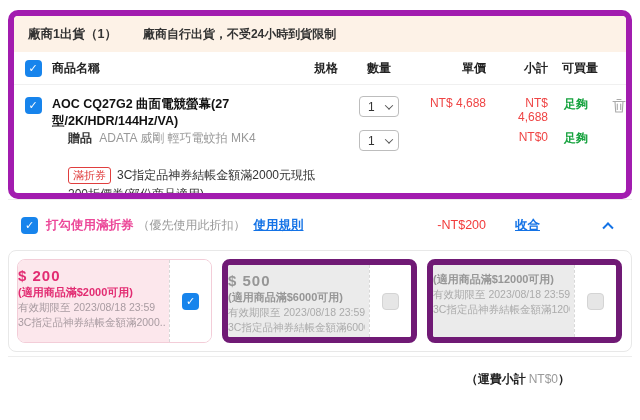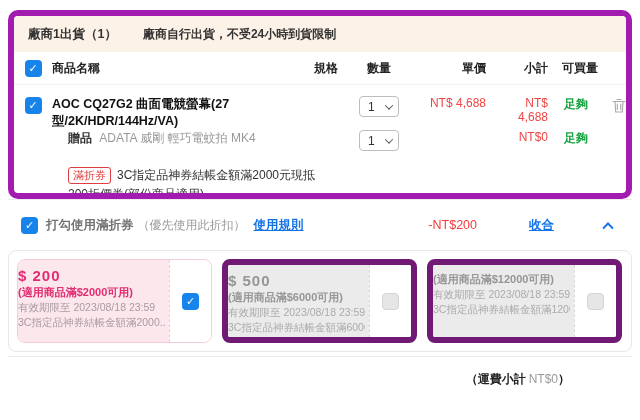--- a/index.html
+++ b/index.html
@@ -47,25 +47,25 @@
 
   .nrow { margin-top:15px; align-items:start; }
   .note-cell { grid-column:2; padding-left:16px; font-size:12px; color:#333; line-height:19px; width:268px; }
   .coupon-tag { display:inline-block; border:1px solid #e03e3e; color:#e03e3e; font-size:11px;
     padding:0 4px; border-radius:3px; margin-right:6px; line-height:15px; }
 
   
   .discount { position:absolute; left:8px; top:199px; width:624px; height:158px;
     border-top:1px solid #ededed; border-bottom:1px solid #ededed; background:#fff; }
   .toggle-row { height:50px; display:flex; align-items:center; padding:0 12px 0 13px; gap:8px; }
-  .toggle-label { font-size:12.5px; font-weight:bold; color:#737373; }
+  .toggle-label { font-size:12.5px; font-weight:bold; color:#ec4899; }
   .toggle-note { font-size:12px; color:#999; margin-left:-4px; }
   .link { color:#1473e6; font-size:12.5px; font-weight:bold; text-decoration:underline; cursor:pointer; }
-  .discount-amount { margin-left:auto; color:#f23b3b; font-size:12.5px; margin-right:44px; }
-  .collapse-link { margin-right:42px; }
+  .discount-amount { margin-left:auto; color:#f23b3b; font-size:12.5px; margin-right:21px; }
+  .collapse-link { margin-right:56px; }
   .chev-up { width:8px; height:8px; border-right:2px solid #1473e6; border-bottom:2px solid #1473e6;
     transform:rotate(-135deg) translate(-2px,-2px); cursor:pointer; margin-right:8px; }
 
   .coupon-box { position:absolute; left:0; top:50px; width:624px; height:102px;
     border:1px solid #e8e8e8; border-radius:8px; background:#fff; padding:8px; display:flex; gap:10px; }
   .coupon-card { width:195px; height:84px; border-radius:8px; display:flex; overflow:hidden; }
   .coupon-main { flex:1; padding:7px 4px 6px 0; min-width:0; }
   .coupon-check { width:42px; background:#fff; border-left:1px dashed #d8d8d8; display:flex;
     align-items:center; justify-content:center; }
   .c-amt { font-size:15px; font-weight:bold; letter-spacing:1px; line-height:18px; }

